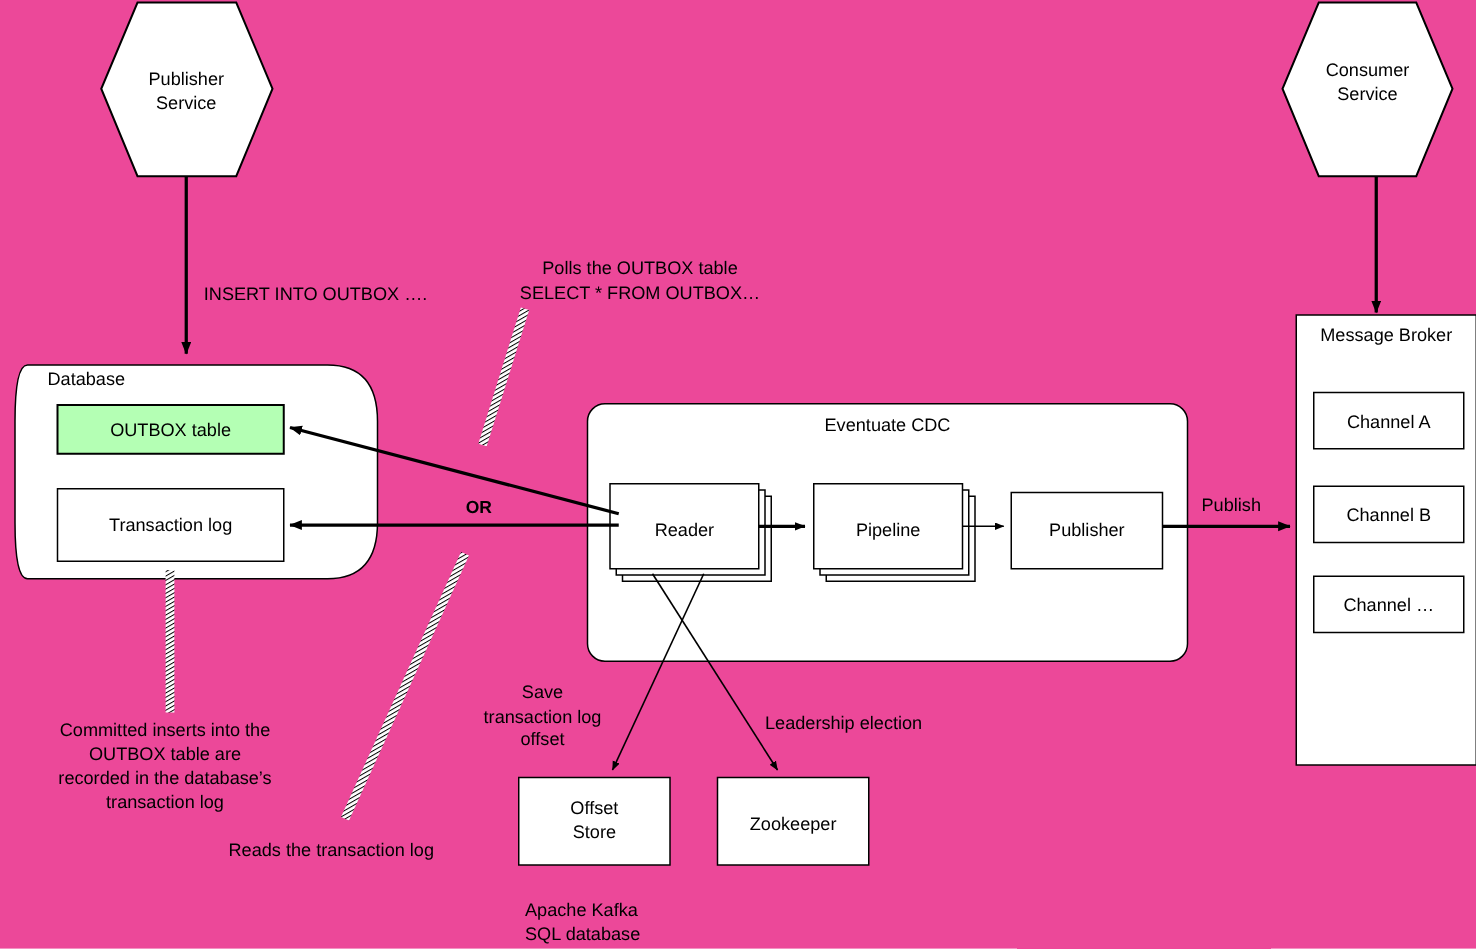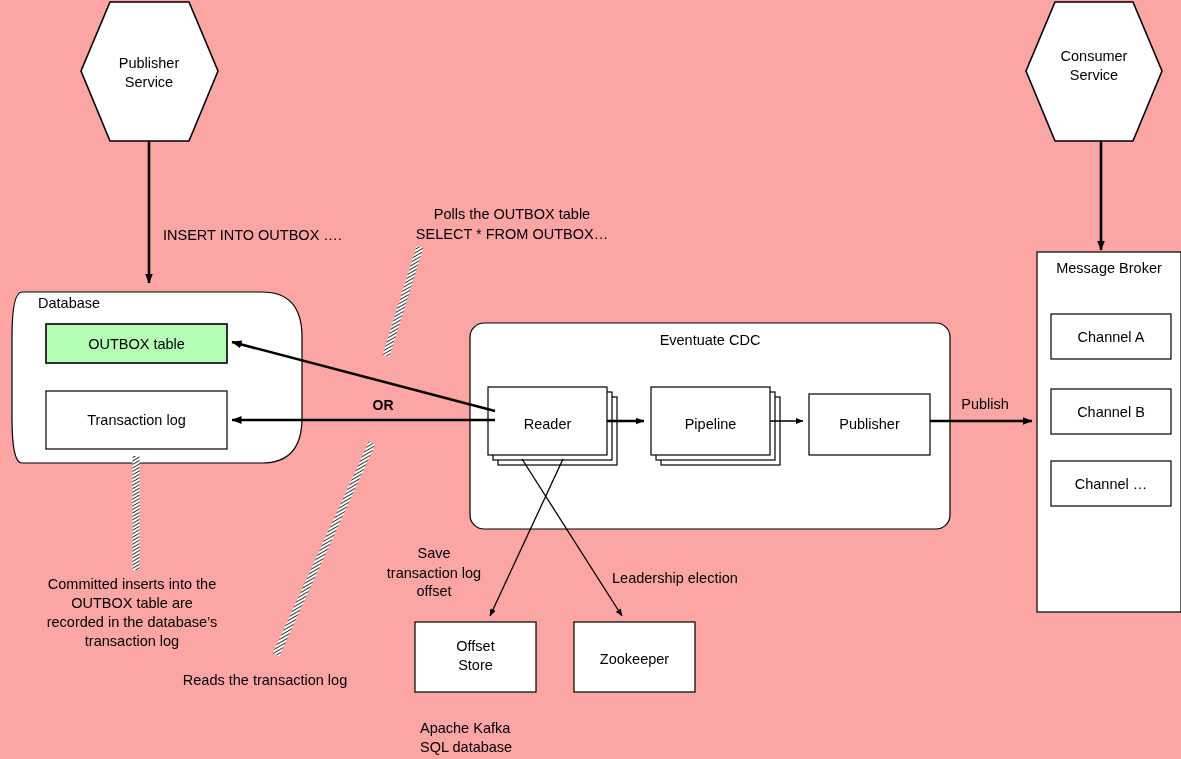--- a/index.html
+++ b/index.html
@@ -7,21 +7,21 @@
     padding: 0;
     background: #ffffff;
   }
   body {
     font-family: "Liberation Sans", sans-serif;
   }
   #canvas {
     position: relative;
     width: 1181px;
     height: 759px;
-    background: #fca5a5;
+    background: #ec4899;
     overflow: hidden;
   }
   #diagram {
     position: absolute;
     left: 0;
     top: 0;
     width: 1181px;
     height: 759px;
   }
   .dg-text {

